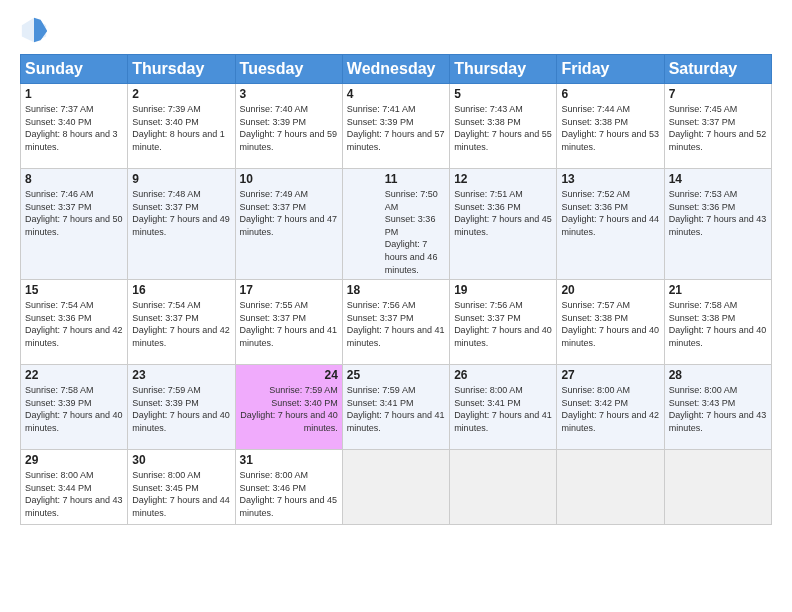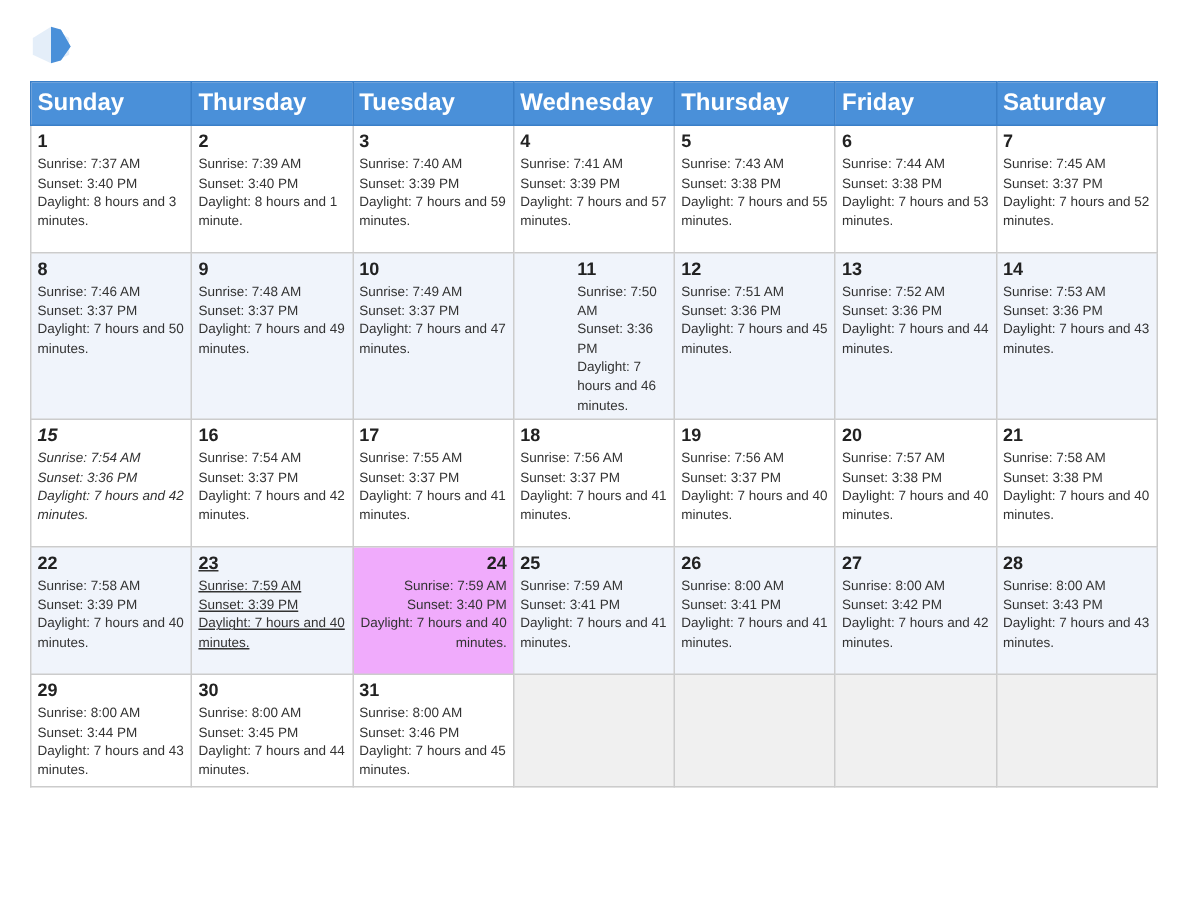--- a/index.html
+++ b/index.html
@@ -196,21 +196,21 @@
           <td style="background: rgb(240, 244, 251);">
             <span class="day-num">13</span>
             <div class="day-info">Sunrise: 7:52 AM<br>Sunset: 3:36 PM<br>Daylight: 7 hours and 44 minutes.</div>
           </td>
           <td style="background: rgb(240, 244, 251); margin-left: 16px;">
             <span class="day-num">14</span>
             <div class="day-info">Sunrise: 7:53 AM<br>Sunset: 3:36 PM<br>Daylight: 7 hours and 43 minutes.</div>
           </td>
         </tr>
         <tr>
-          <td style="background: rgb(255, 255, 255); font-style: italic;">
+          <td style="background: rgb(255, 255, 255);">
             <span class="day-num">15</span>
             <div class="day-info">Sunrise: 7:54 AM<br>Sunset: 3:36 PM<br>Daylight: 7 hours and 42 minutes.</div>
           </td>
           <td style="background: rgb(255, 255, 255);">
             <span class="day-num">16</span>
             <div class="day-info">Sunrise: 7:54 AM<br>Sunset: 3:37 PM<br>Daylight: 7 hours and 42 minutes.</div>
           </td>
           <td style="background: rgb(255, 255, 255);">
             <span class="day-num">17</span>
             <div class="day-info">Sunrise: 7:55 AM<br>Sunset: 3:37 PM<br>Daylight: 7 hours and 41 minutes.</div>
@@ -230,21 +230,21 @@
           <td style="background: rgb(255, 255, 255);">
             <span class="day-num">21</span>
             <div class="day-info">Sunrise: 7:58 AM<br>Sunset: 3:38 PM<br>Daylight: 7 hours and 40 minutes.</div>
           </td>
         </tr>
         <tr>
           <td style="background: rgb(240, 244, 251);">
             <span class="day-num">22</span>
             <div class="day-info">Sunrise: 7:58 AM<br>Sunset: 3:39 PM<br>Daylight: 7 hours and 40 minutes.</div>
           </td>
-          <td style="background: rgb(240, 244, 251); text-decoration: underline;">
+          <td style="background: rgb(240, 244, 251);">
             <span class="day-num">23</span>
             <div class="day-info">Sunrise: 7:59 AM<br>Sunset: 3:39 PM<br>Daylight: 7 hours and 40 minutes.</div>
           </td>
           <td style="background: #f0abfc; text-align: right;">
             <span class="day-num">24</span>
             <div class="day-info">Sunrise: 7:59 AM<br>Sunset: 3:40 PM<br>Daylight: 7 hours and 40 minutes.</div>
           </td>
           <td style="background: rgb(240, 244, 251); margin-left: 32px;">
             <span class="day-num">25</span>
             <div class="day-info">Sunrise: 7:59 AM<br>Sunset: 3:41 PM<br>Daylight: 7 hours and 41 minutes.</div>

